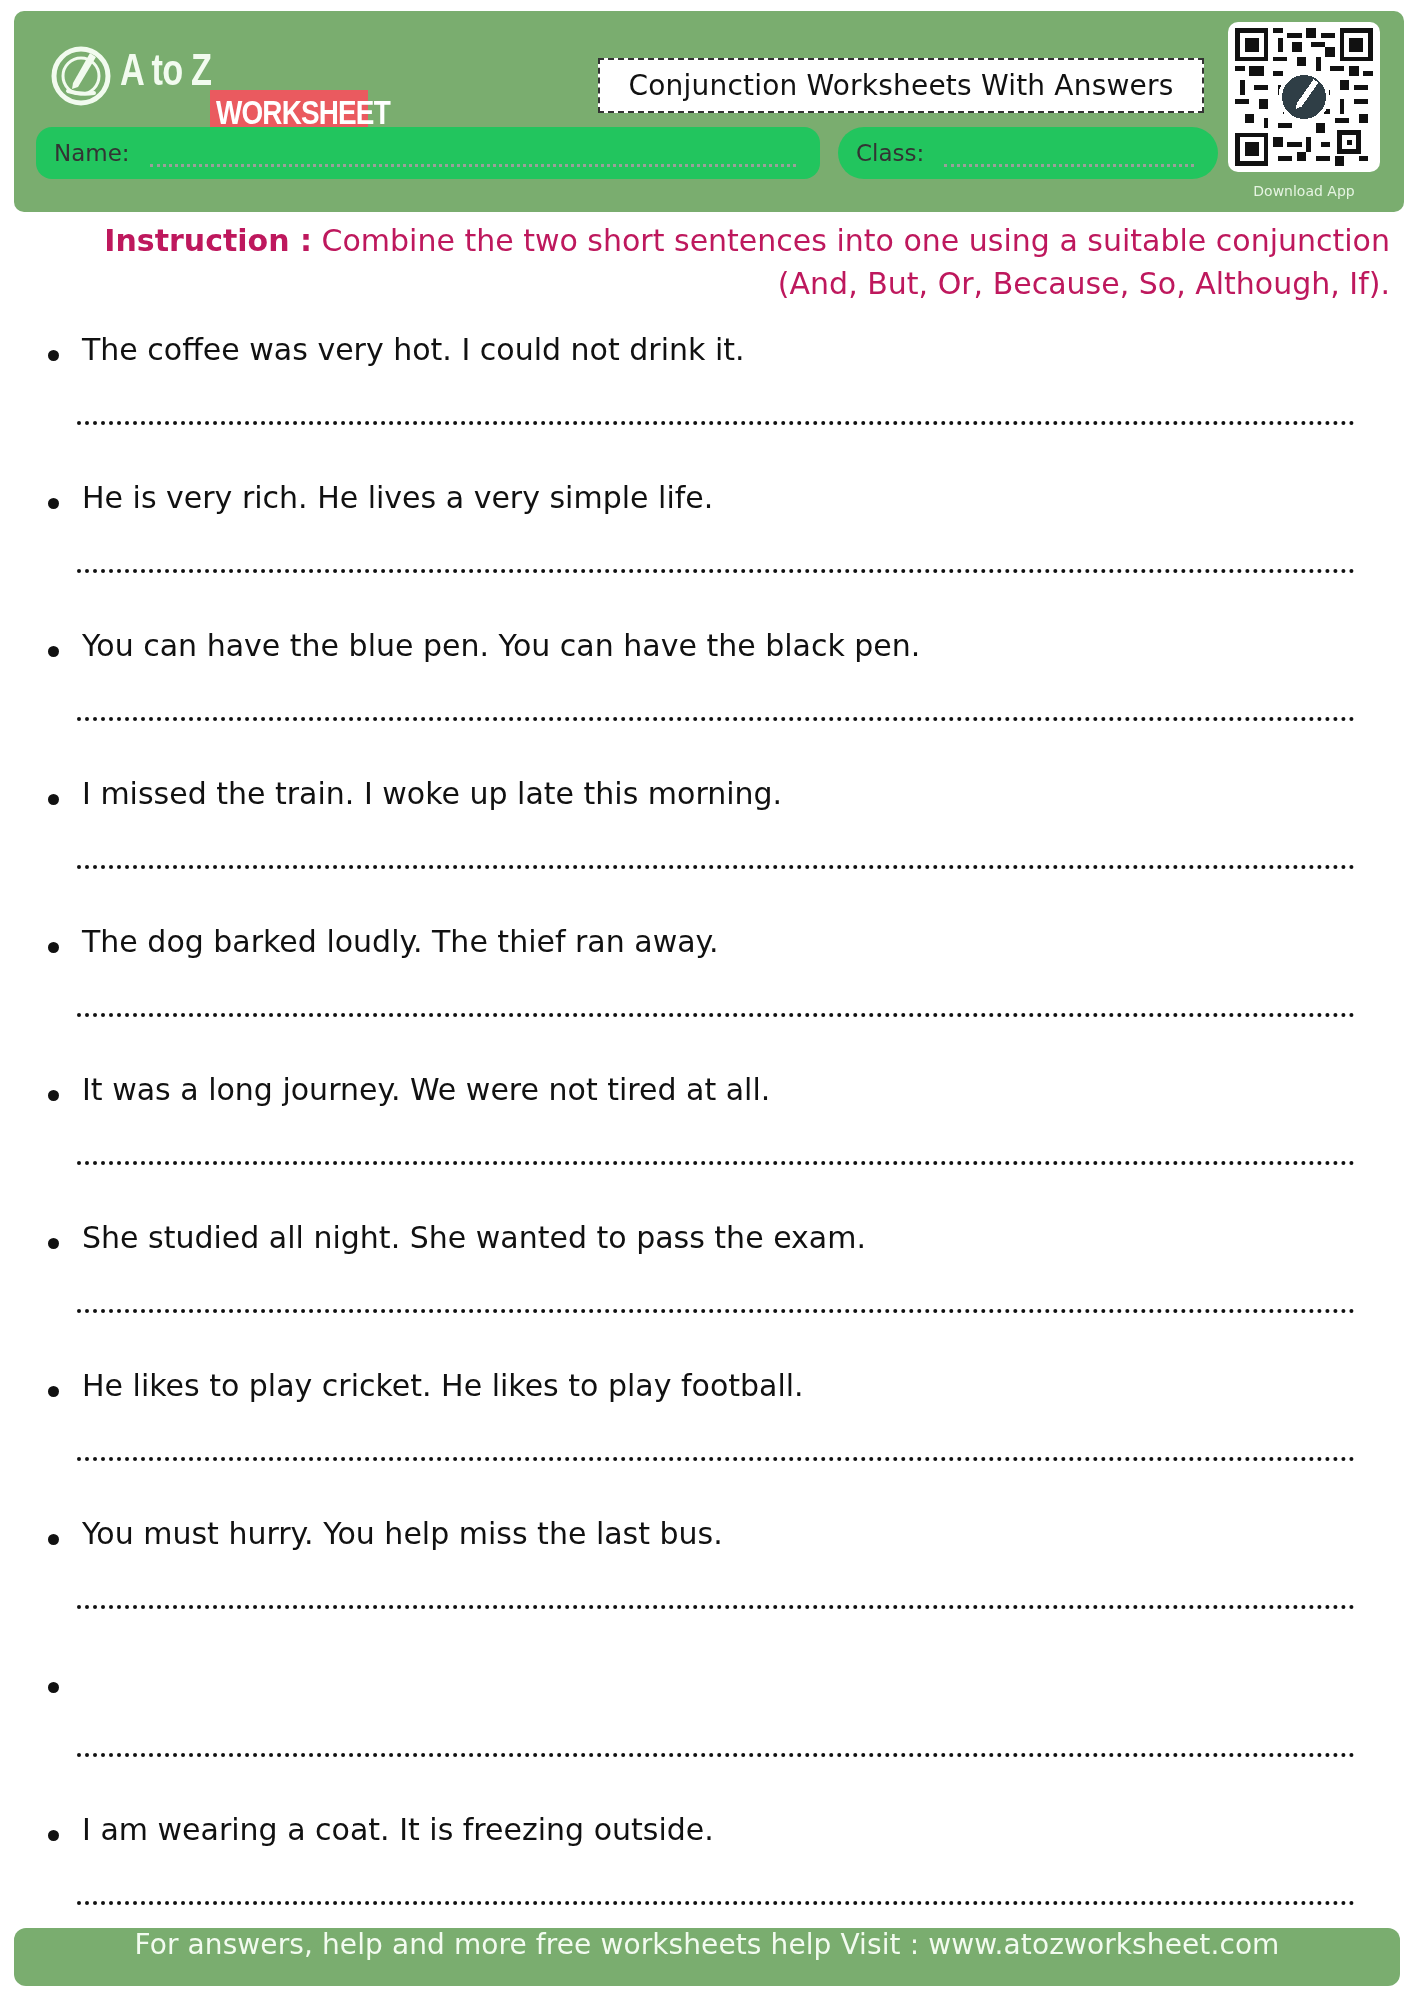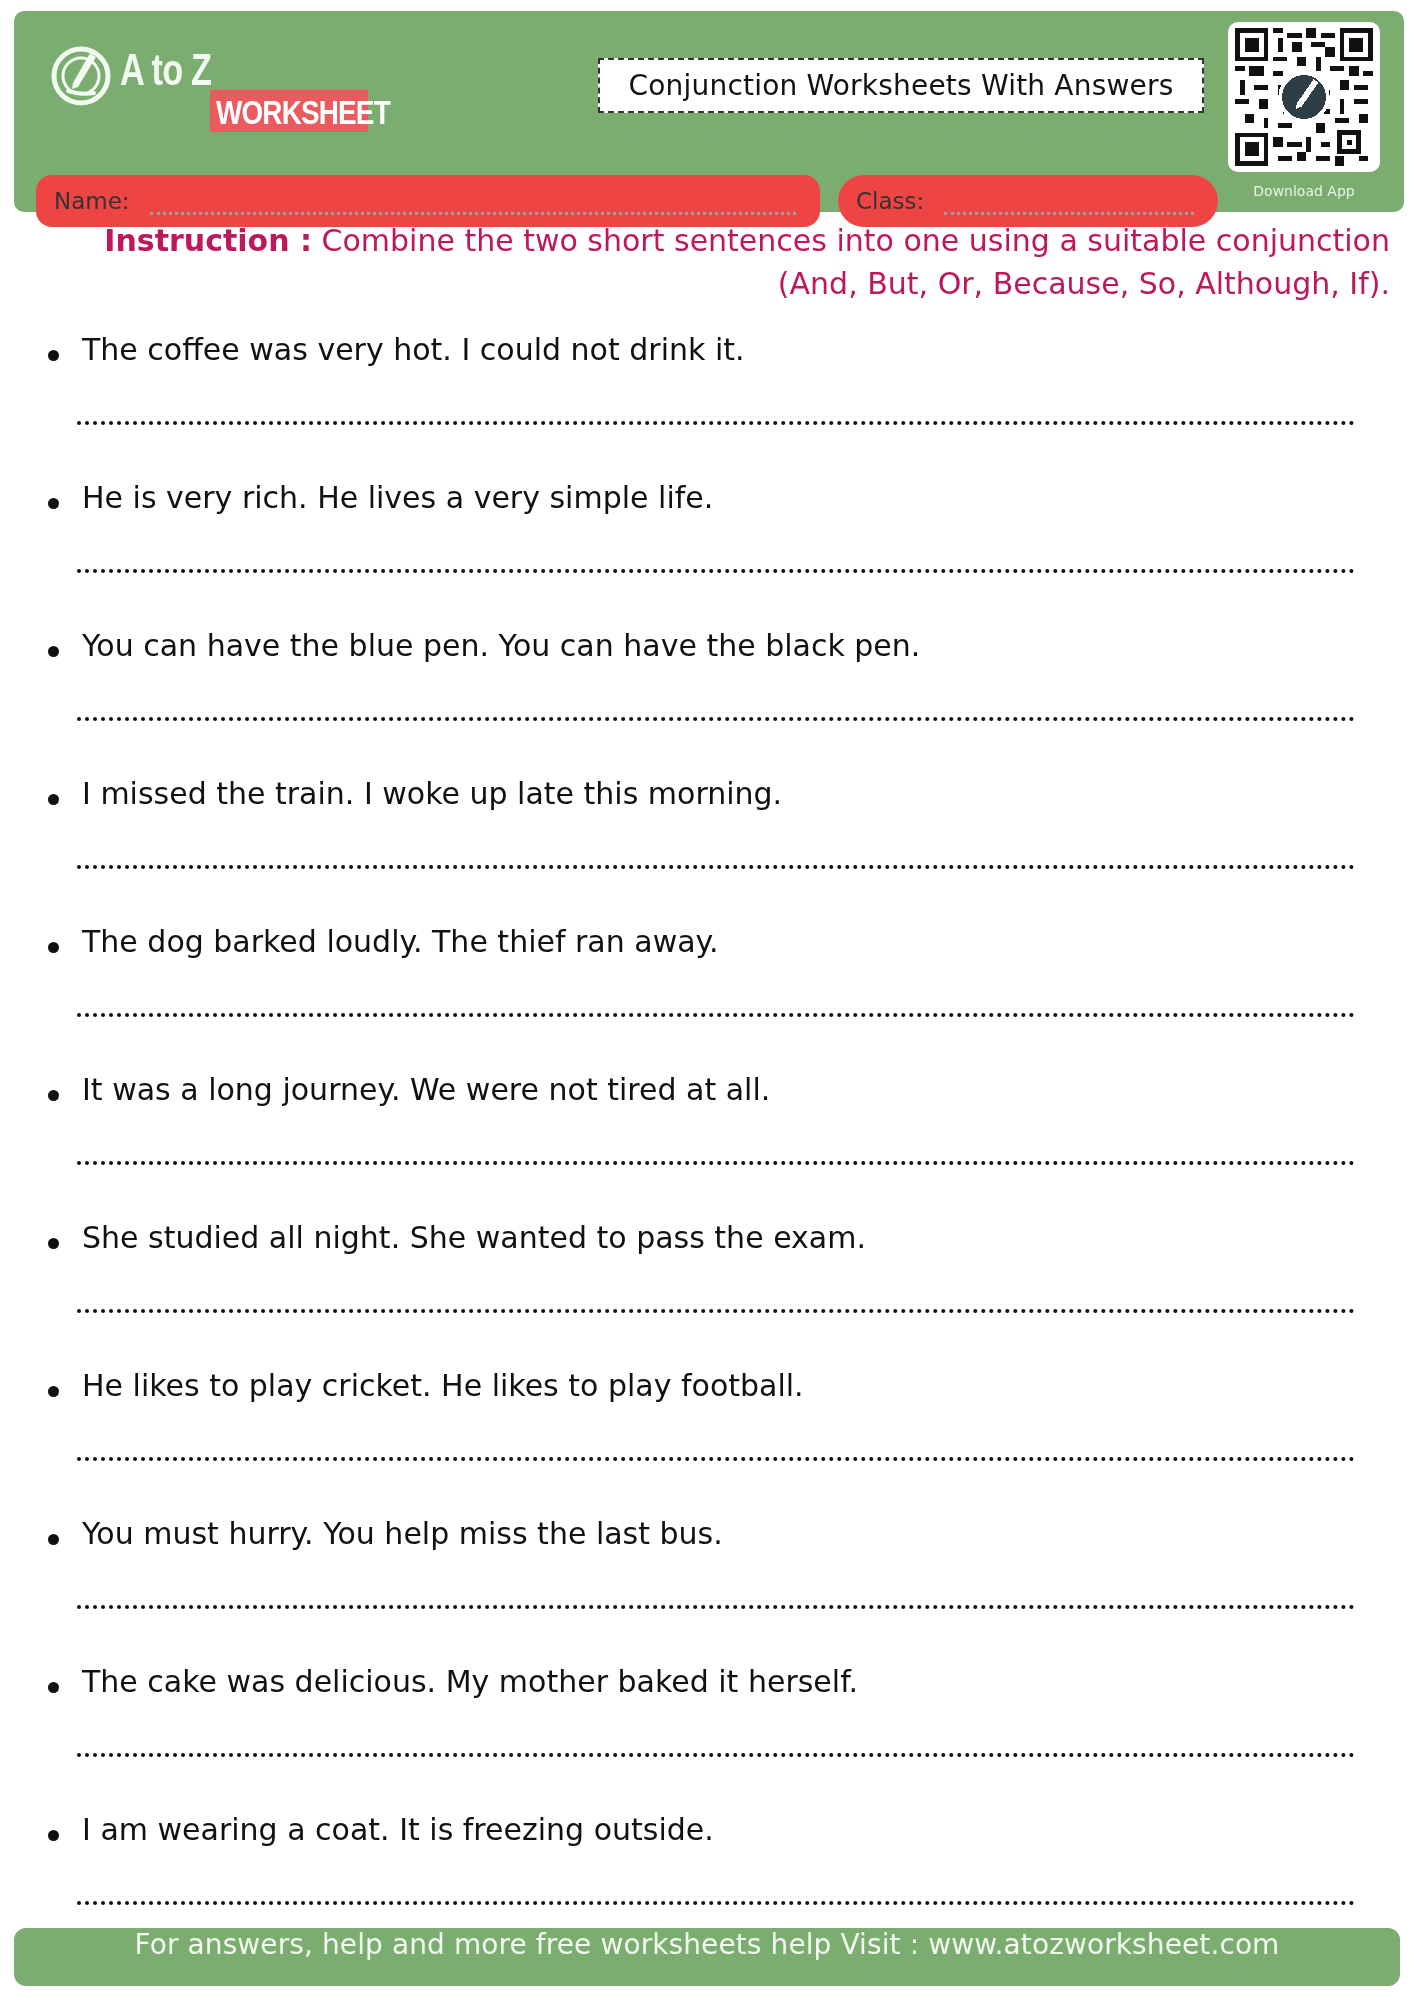--- a/index.html
+++ b/index.html
@@ -24,22 +24,22 @@
   }
   .logo-worksheet span { display: inline-block; transform: scaleX(0.82); transform-origin: left center; width: 146px; white-space: nowrap; }
 
   .title-box {
     position: absolute; left: 584px; top: 47px; width: 606px; height: 55px;
     background: #fff; border: 2px dashed #333; border-radius: 0;
     display: flex; align-items: center; justify-content: center;
     font-size: 28px; color: #111; font-family: "DejaVu Sans", sans-serif; letter-spacing: 0.2px;
   }
   .field {
-    position: absolute; top: 116px; height: 52px; background: #ef4444; border-radius: 16px;
-    display: flex; align-items: center; padding-left: 18px; font-size: 23px; color: #333; margin-top: 48px;
+    position: absolute; top: 116px; height: 52px; background: #22c55e; border-radius: 16px;
+    display: flex; align-items: center; padding-left: 18px; font-size: 23px; color: #333;
   }
   .field .dots { flex: 1; margin: 0 24px 0 20px; border-bottom: 3px dotted #9aa09a; height: 0; position: relative; top: 12px; }
   .name-field { left: 22px; width: 784px; }
   .class-field { left: 824px; width: 380px; border-radius: 26px; }
 
   .qr-wrap { position: absolute; left: 1214px; top: 11px; width: 152px; height: 150px; background: #fff; border-radius: 10px; padding: 6px; }
   .qr-wrap svg { width: 140px; height: 138px; display: block; }
   .qr-label { position: absolute; left: 1200px; top: 172px; width: 180px; text-align: center; color: #e6f4e2; font-size: 14px; }
 
   .instruction {
@@ -189,21 +189,20 @@
       <span class="text">He likes to play cricket. He likes to play football.</span>
       <div class="line"></div>
     </div>
   <div class="item">
       <span class="bullet"></span>
       <span class="text">You must hurry. You help miss the last bus.</span>
       <div class="line"></div>
     </div>
   <div class="item">
       <span class="bullet"></span>
-      <span class="text">The cake was delicious. My mother baked it herself.</span>
       <div class="line"></div>
     </div>
   <div class="item">
       <span class="bullet"></span>
       <span class="text">I am wearing a coat. It is freezing outside.</span>
       <div class="line"></div>
     </div>
 </div>
 
 <div class="footer">

